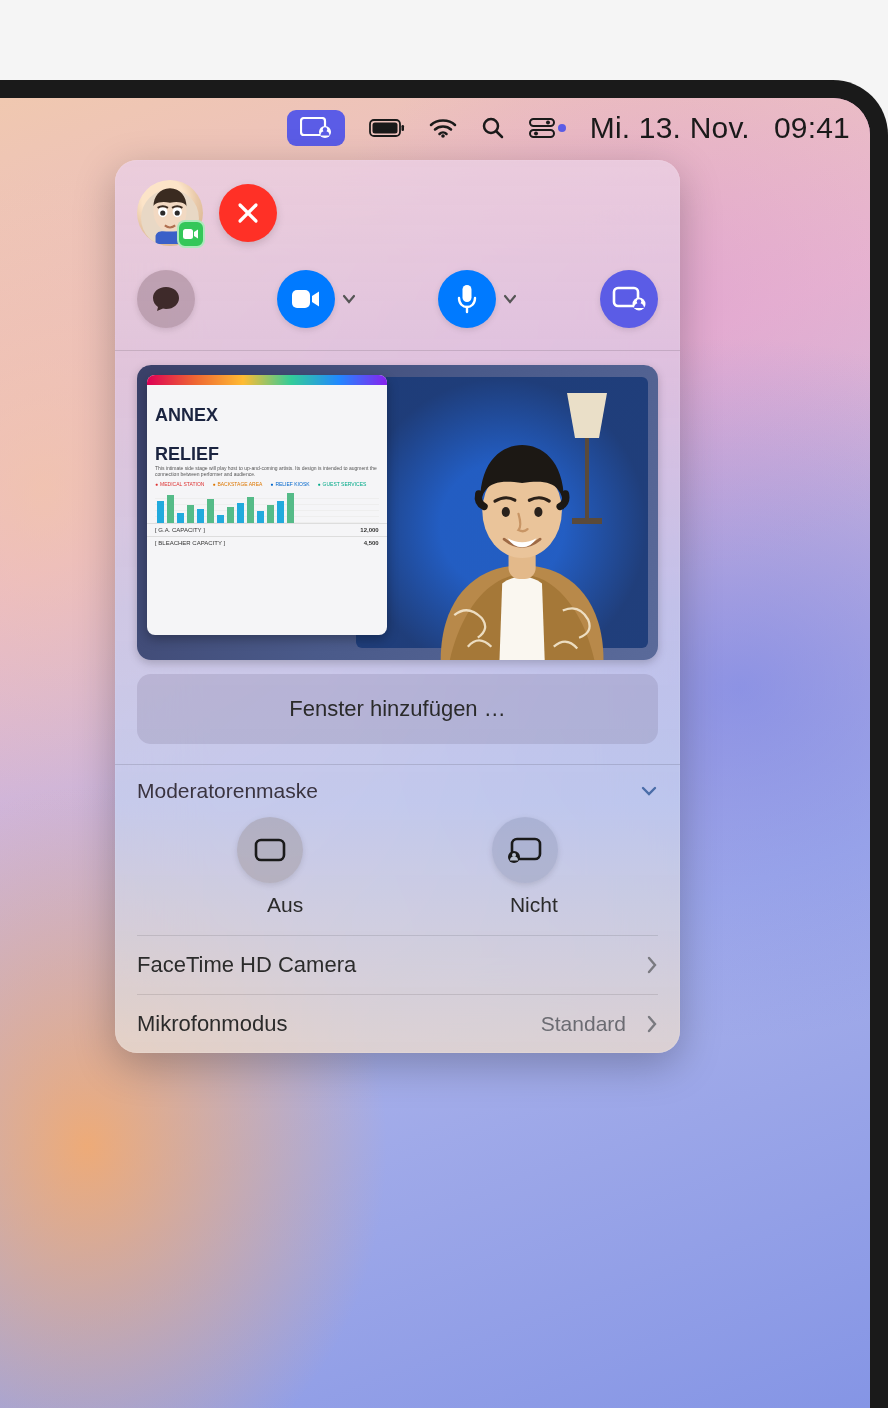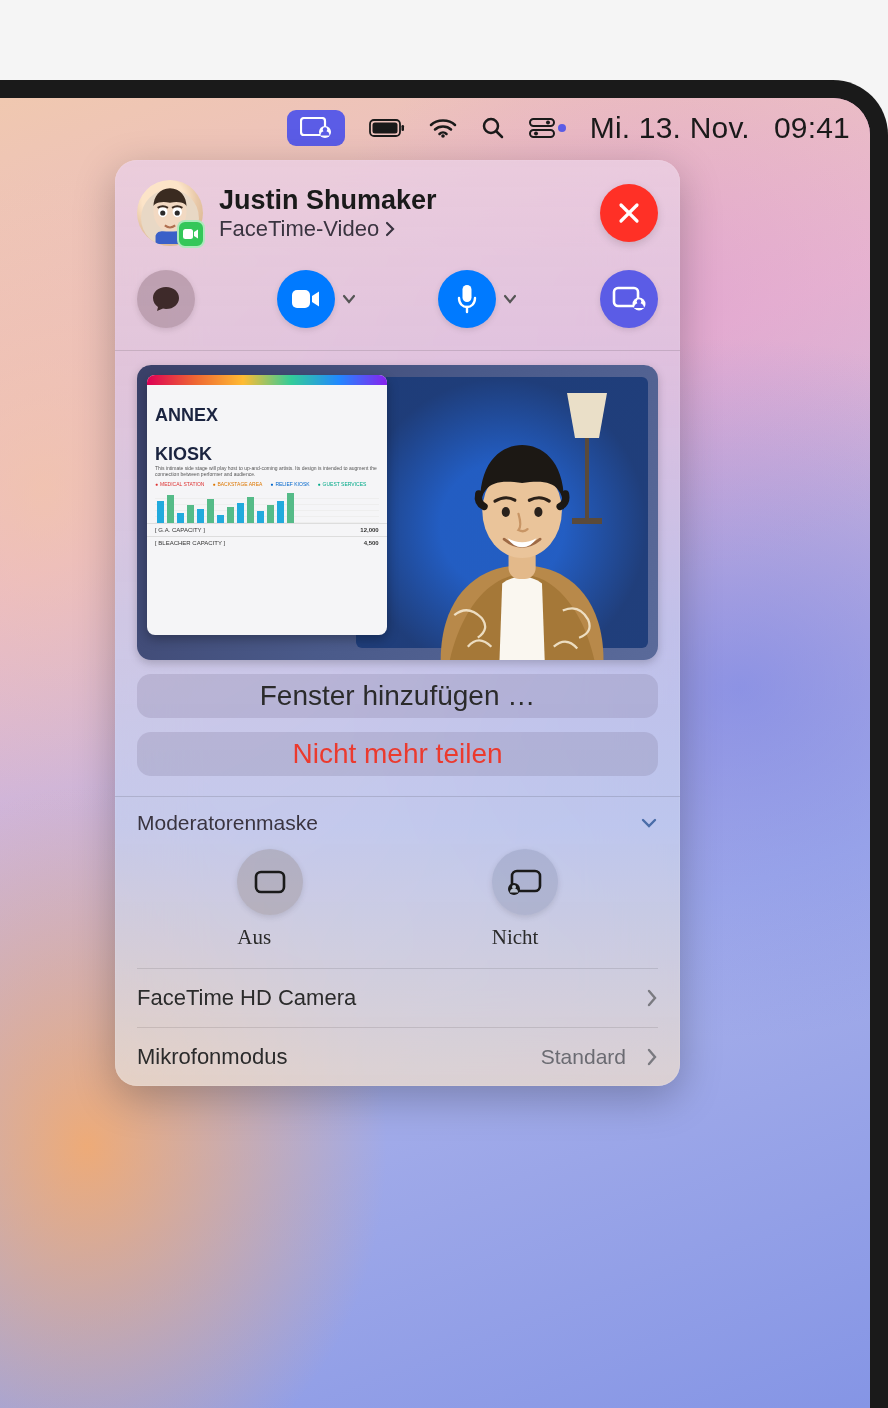--- a/index.html
+++ b/index.html
@@ -178,25 +178,25 @@
   }
   .preview-person {
     position: absolute;
     right: 0; bottom: 0;
     width: 56%; height: 92%;
   }
   .lamp { position:absolute; right:6%; top:6%; width:80px; height:160px; }
 
   .pill-btn {
     width: 100%;
-    height: 44px;
+    height: 70px;
     border-radius: 14px;
     background: rgba(120,110,140,0.22);
     display: flex; align-items: center; justify-content: center;
-    font-size: 28px;
+    font-size: 22px;
     color: #2b2b2b;
     margin-top: 14px;
   }
   .pill-btn.danger { color: #eb3a2e; }
 
   .row-link {
     display: flex;
     align-items: center;
     padding: 16px 22px;
     gap: 16px;
@@ -215,21 +215,21 @@
   .section-head {
     display: flex; align-items: center; justify-content: space-between;
     padding: 14px 22px 6px 22px;
   }
   .section-head-title { font-size: 21px; color: #3a3440; }
 
   .mask-row {
     display:flex; justify-content: space-around;
     padding: 8px 28px 18px 28px;
   }
-  .mask-item { display:flex; flex-direction:column; align-items:flex-start; gap:10px;font-family:Liberation Serif, serif; }
+  .mask-item { display:flex; flex-direction:column; align-items:flex-end; gap:10px; }
   .mask-circle {
     width: 66px; height: 66px; border-radius: 50%;
     display:flex; align-items:center; justify-content:center;
     box-shadow: 0 2px 6px rgba(0,0,0,0.12);
   }
   .mc-off { background: rgba(130,115,110,0.30); color:#1a1a1a; }
   .mc-small { background: rgba(120,130,160,0.30); color:#1a1a1a; }
   .mc-big { background: #6b62e3; color: #fff; }
   .mask-label { font-size: 21px; color:#2b2b2b; }
 
@@ -304,29 +304,20 @@
             <path d="M16 52 C18 46 24 48 30 48 C36 48 42 46 44 52 L44 60 L16 60 Z" fill="#3a60c8"></path>
           </svg>
         </div>
         <div class="avatar-badge">
           <svg width="16" height="12" viewBox="0 0 16 12">
             <rect x="0" y="1" width="10" height="10" rx="2.5" fill="white"></rect>
             <path d="M11 4 L15 1.5 L15 10.5 L11 8 Z" fill="white"></path>
           </svg>
         </div>
       </div>
-      <div class="header-text">
-        <div class="header-name">Justin Shumaker</div>
-        <div class="header-sub">
-          <span>FaceTime-Video</span>
-          <svg width="10" height="16" viewBox="0 0 10 16">
-              <path d="M2 2 L8 8 L2 14" fill="none" stroke="#3a3440" stroke-width="2.2" stroke-linecap="round"></path>
-            </svg>
-        </div>
-      </div>
       <div class="close-btn">
         <svg width="26" height="26" viewBox="0 0 26 26">
           <line x1="5" y1="5" x2="21" y2="21" stroke-width="3.2" stroke-linecap="round"></line>
           <line x1="21" y1="5" x2="5" y2="21" stroke-width="3.2" stroke-linecap="round"></line>
         </svg>
       </div>
     </div>
 
     <div class="controls-row">
       <div class="ctrl-circle c-dark">
@@ -369,21 +360,21 @@
 
     <div class="divider"></div>
 
     <div class="section">
 
       <div class="preview">
         <div class="preview-map"></div>
         <div class="preview-window">
           <div class="pw-bar"></div>
           <div class="pw-h1">ANNEX</div>
-          <div class="pw-h1">KIOSK</div>
+          <div class="pw-h1">RELIEF</div>
           <div class="pw-txt">This intimate side stage will play host to up-and-coming artists. Its design is intended to augment the connection between performer and audience.</div>
           <div class="pw-legend">
             <span style="color:#d33">MEDICAL STATION</span>
             <span style="color:#d70">BACKSTAGE AREA</span>
             <span style="color:#06c">RELIEF KIOSK</span>
             <span style="color:#0a8">GUEST SERVICES</span>
           </div>
           <div class="pw-chart">
             <div class="pw-bars">
               <div style="height:22px;background:#2ad"></div>
@@ -438,23 +429,20 @@
           <path d="M158 123 q12 -6 22 1" stroke="#2b2018" stroke-width="3.5" fill="none" stroke-linecap="round"></path>
           <path d="M146 138 q4 14 0 18 q6 3 10 -1" fill="none" stroke="#c89565" stroke-width="2.5" stroke-linecap="round"></path>
           <path d="M130 166 q20 16 40 0" fill="none" stroke="#9e6a45" stroke-width="3" stroke-linecap="round"></path>
           <path d="M134 165 q16 9 32 0 q-6 10 -16 10 q-10 0 -16 -10 Z" fill="#fff"></path>
         </svg>
       </div>
 
       <div class="pill-btn">
         <span>Fenster hinzufügen …</span>
       </div>
-      <div class="pill-btn danger">
-        <span>Nicht mehr teilen</span>
-      </div>
     </div>
 
 
     <div class="divider"></div>
 
     <div class="section-head">
       <span class="section-head-title">Moderatorenmaske</span>
       <svg width="18" height="12" viewBox="0 0 18 12">
           <path d="M3 3 L9 9 L15 3" fill="none" stroke="#4a6da8" stroke-width="2.4" stroke-linecap="round"></path>
         </svg>

